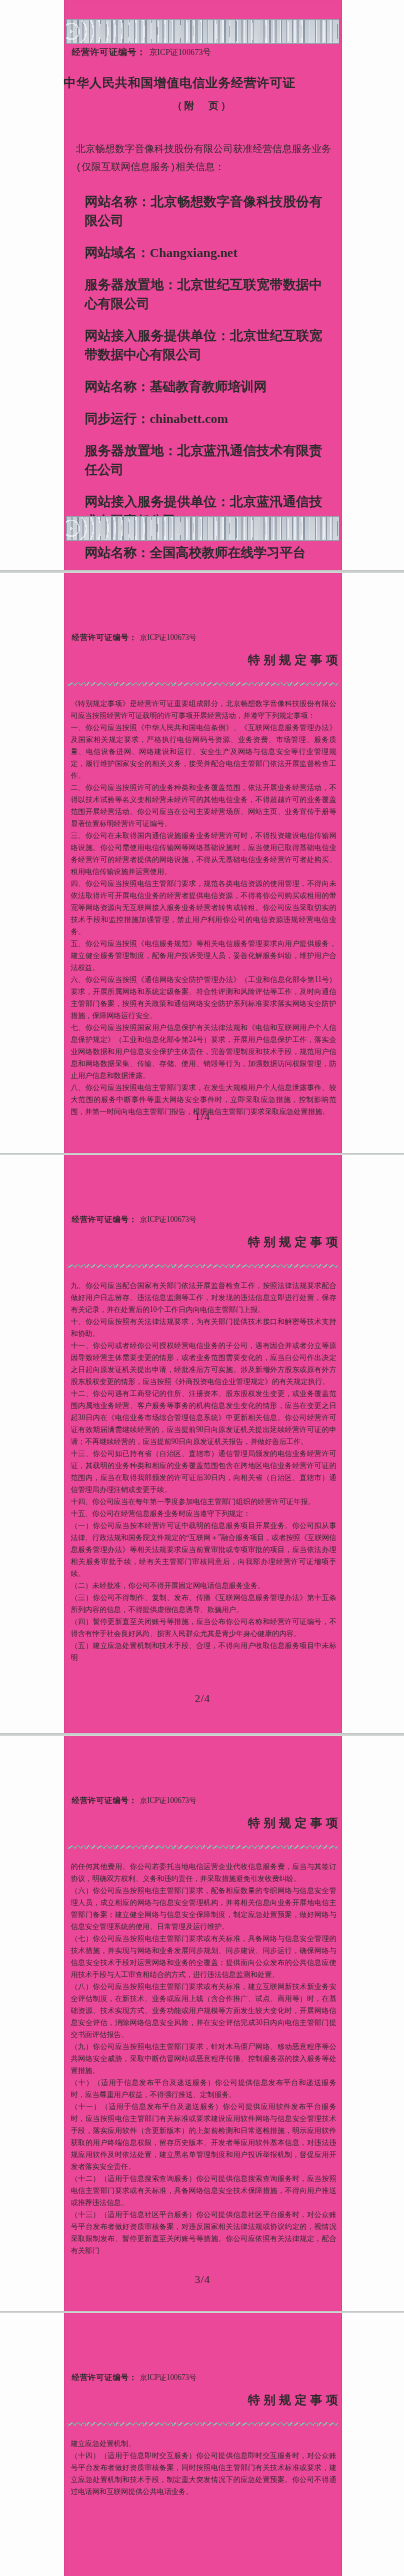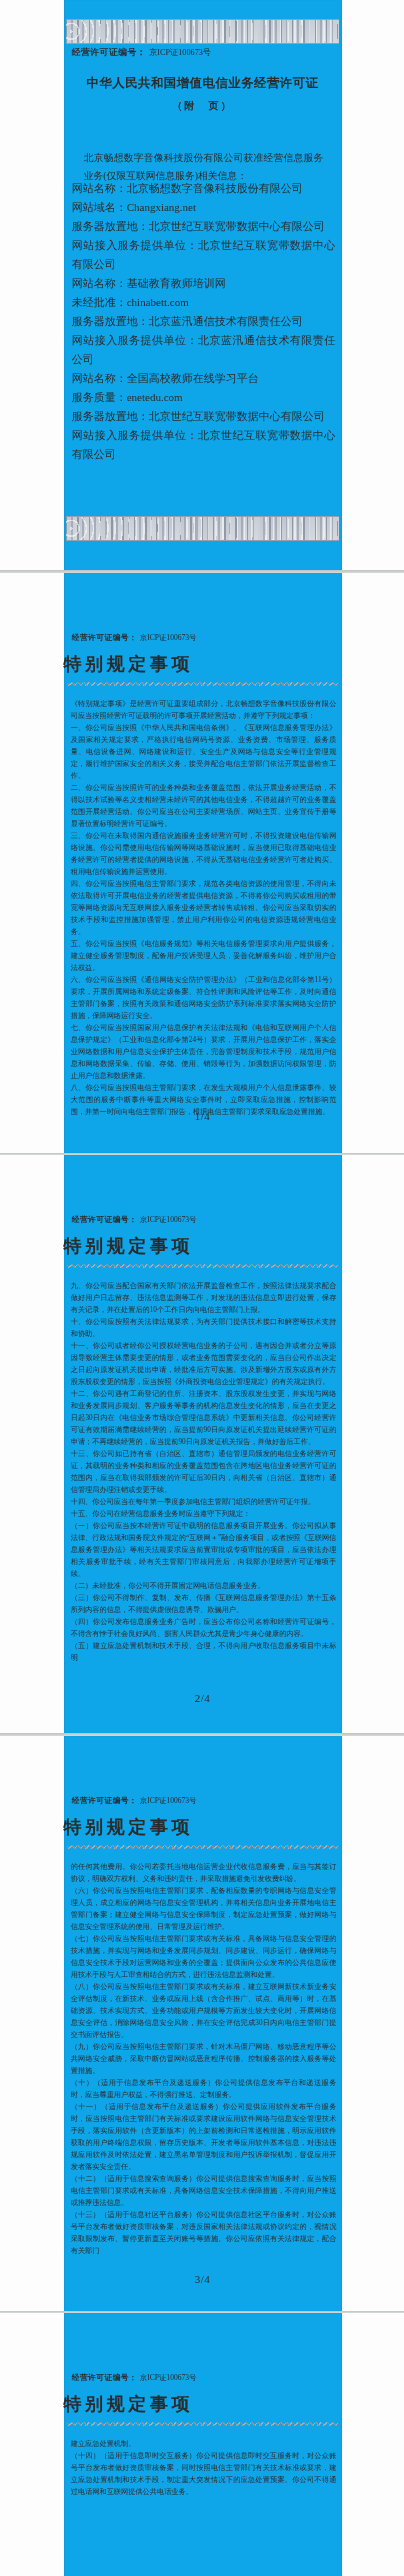--- a/index.html
+++ b/index.html
@@ -1,43 +1,43 @@
 <!DOCTYPE html>
 <html style="font-size:8.2px"><head>
 <meta charset="utf-8">
 <style>
   html,body{margin:0;padding:0;background:#ffffff;}
   body{width:405px;font-family:"Liberation Serif","DejaVu Serif",serif;color:#2b2b2b;}
   .canvas{width:405px;height:2873px;position:relative;background:#fdfdfd;}
-  .sheet{position:relative;width:278px;margin:0 auto;background:#0ea5e9;
+  .sheet{position:relative;width:278px;margin:0 auto;background:#ec4899;
          box-shadow:inset 1.5px 0 2.1px -1.5px rgba(0,0,0,.18), inset -1.5px 0 2.1px -1.5px rgba(0,0,0,.18);}
   .divider{width:405px;height:2.6px;background:linear-gradient(#bfc3c2,#d6dad9);}
 
   
   .orn-band{position:absolute;left:2.1px;right:2.1px;height:23px;
     border-top:1px solid #97a1ae;border-bottom:1px solid #97a1ae;
     background:
       repeating-radial-gradient(circle at 5.2px 11.3px, rgba(255,255,255,.55) 0 1.5px, rgba(0,0,0,0) 1.5px 7.2px),
       repeating-linear-gradient(90deg, rgba(116,127,143,.65) 0 1.5px, rgba(203,209,217,.5) 1.5px 5.2px, rgba(148,157,170,.6) 5.2px 7.2px, rgba(220,224,230,.5) 7.2px 11.3px),
       linear-gradient(#b4bcc7,#cdd3da);}
   .orn-top{top:18.5px;}
   .orn-bottom{top:516px;}
   .cert-license{position:absolute;top:47px;left:8.2px;font-size:8.8px;font-weight:bold;letter-spacing:0.5px;}
   .cert-license .num{font-weight:normal;font-size:8.2px;margin-left:3.1px;letter-spacing:0;}
-  .cert-title{position:absolute;top:75px;left:0;right:0;text-align:center;font-size:12.4px;font-weight:bold;letter-spacing:0.5px;}
+  .cert-title{position:absolute;top:75px;left:0;right:0;text-align:left;font-size:12.4px;font-weight:bold;letter-spacing:0.5px;}
   .cert-subtitle{position:absolute;top:99px;left:0;right:0;text-align:center;font-size:10px;font-weight:bold;letter-spacing:2.1px;}
-  .cert-intro{position:absolute;top:137px;left:8.2px;right:6.2px;font-size:9.8px;line-height:17.5px;text-align:justify;margin:12px;}
+  .cert-intro{position:absolute;top:137px;left:8.2px;right:6.2px;font-size:9.8px;line-height:17.5px;text-align:justify;margin:4px;font-family:Liberation Mono, monospace;}
   .cert-entries{position:absolute;top:179px;left:8.2px;right:6.2px;}
-  .cert-entries p{margin:0;font-size:11px;line-height:19px;text-align:justify;}
+  .cert-entries p{margin:13px;font-size:13px;line-height:19px;text-align:justify;font-weight:bold;}
 
   
   .prov .hdr{position:absolute;top:60px;left:8.2px;font-size:7.7px;font-weight:bold;letter-spacing:0.5px;}
   .prov .hdr .num{font-weight:normal;font-size:7.5px;margin-left:2.6px;letter-spacing:0;}
-  .prov .ptitle{position:absolute;top:79px;left:0;right:0;text-align:left;
-                font-size:18px;font-weight:bold;letter-spacing:3.6px;}
+  .prov .ptitle{position:absolute;top:79px;left:12px;right:0;text-align:right;
+                font-size:12px;font-weight:bold;letter-spacing:3.6px;}
   .prov .zig{position:absolute;top:109px;left:3.1px;right:3.1px;height:4.1px;
     background:
       repeating-linear-gradient(45deg, rgba(0,0,0,0) 0 1.5px, #8f969b 1.5px 2.6px, rgba(0,0,0,0) 2.6px 4.1px),
       repeating-linear-gradient(-45deg, rgba(0,0,0,0) 0 1.5px, #aab0b5 1.5px 2.6px, rgba(0,0,0,0) 2.6px 4.1px);}
   .prov .pbody{position:absolute;top:125px;left:7.2px;right:5.2px;}
   .prov .pbody p{margin:0;font-size:7.2px;line-height:12px;text-align:justify;}
   .prov .pageno{position:absolute;top:537px;left:0;right:0;text-align:center;font-size:11px;letter-spacing:0.5px;}
 </style>
 </head>
 <body>
@@ -51,21 +51,21 @@
     </div>
     <div class="cert-title">中华人民共和国增值电信业务经营许可证</div>
     <div class="cert-subtitle">（附　页）</div>
     <p class="cert-intro">北京畅想数字音像科技股份有限公司获准经营信息服务业务(仅限互联网信息服务)相关信息：</p>
     <div class="cert-entries">
         <p>网站名称：北京畅想数字音像科技股份有限公司</p>
         <p>网站域名：Changxiang.net</p>
         <p>服务器放置地：北京世纪互联宽带数据中心有限公司</p>
         <p>网站接入服务提供单位：北京世纪互联宽带数据中心有限公司</p>
         <p>网站名称：基础教育教师培训网</p>
-        <p>未经批准：chinabett.com</p>
+        <p>同步运行：chinabett.com</p>
         <p>服务器放置地：北京蓝汛通信技术有限责任公司</p>
         <p>网站接入服务提供单位：北京蓝汛通信技术有限责任公司</p>
         <p>网站名称：全国高校教师在线学习平台</p>
         <p>服务质量：enetedu.com</p>
         <p>服务器放置地：北京世纪互联宽带数据中心有限公司</p>
         <p>网站接入服务提供单位：北京世纪互联宽带数据中心有限公司</p>
       </div>
     <div class="orn-band orn-bottom"></div>
   </div>
 
@@ -96,28 +96,28 @@
   <div class="sheet prov" id="p3" style="height:578px">
     <div class="hdr">
       <span>经营许可证编号：</span><span class="num">京ICP证100673号</span>
     </div>
     <div class="ptitle">特别规定事项</div>
     <div class="zig"></div>
     <div class="pbody">
         <p>九、你公司应当配合国家有关部门依法开展监督检查工作，按照法律法规要求配合做好用户日志留存、违法信息监测等工作，对发现的违法信息立即进行处置，保存有关记录，并在处置后的10个工作日内向电信主管部门上报。</p>
         <p>十、你公司应按照有关法律法规要求，为有关部门提供技术接口和解密等技术支持和协助。</p>
         <p>十一、你公司或者经你公司授权经营电信业务的子公司，遇有因合并或者分立等原因导致经营主体需要变更的情形，或者业务范围需要变化的，应当自公司作出决定之日起向原发证机关提出申请，经批准后方可实施。涉及新增外方股东或原有外方股东股权变更的情形，应当按照《外商投资电信企业管理规定》的有关规定执行。</p>
-        <p>十二、你公司遇有工商登记的住所、注册资本、股东股权发生变更，并实现与网络和业务发展同步规划、客户服务等事务的机构信息发生变化的情形，应当在变更之日起30日内在《电信业务市场综合管理信息系统》中更新相关信息。你公司经营许可证有效期届满需继续经营的，应当提前90日向原发证机关提出延续经营许可证的申请；不再继续经营的，应当提前90日向原发证机关报告，并做好善后工作。</p>
+        <p>十二、你公司遇有工商登记的住所、注册资本、股东股权发生变更，或业务覆盖范围内属地业务经营、客户服务等事务的机构信息发生变化的情形，应当在变更之日起30日内在《电信业务市场综合管理信息系统》中更新相关信息。你公司经营许可证有效期届满需继续经营的，应当提前90日向原发证机关提出延续经营许可证的申请；不再继续经营的，应当提前90日向原发证机关报告，并做好善后工作。</p>
         <p>十三、你公司如已持有省（自治区、直辖市）通信管理局颁发的电信业务经营许可证，其载明的业务种类和相应的业务覆盖范围包含在跨地区电信业务经营许可证的范围内，应当在取得我部颁发的许可证后30日内，向相关省（自治区、直辖市）通信管理局办理注销或变更手续。</p>
         <p>十四、你公司应当在每年第一季度参加电信主管部门组织的经营许可证年报。</p>
         <p>十五、你公司在经营信息服务业务时应当遵守下列规定：</p>
         <p>（一）你公司应当按本经营许可证中载明的信息服务项目开展业务。你公司拟从事法律、行政法规和国务院文件规定的“互联网＋”融合服务项目，或者按照《互联网信息服务管理办法》等相关法规要求应当前置审批或专项审批的项目，应当依法办理相关服务审批手续，经有关主管部门审核同意后，向我部办理经营许可证增项手续。</p>
         <p>（二）未经批准，你公司不得开展固定网电话信息服务业务。</p>
         <p>（三）你公司不得制作、复制、发布、传播《互联网信息服务管理办法》第十五条所列内容的信息，不得提供虚假信息诱导、欺骗用户。</p>
-        <p>（四）你公司发布信息服务业务广告时，应当公布你公司名称和经营许可证编号，不得含有悖于社会良好风尚、损害人民群众尤其是青少年身心健康的内容。</p>
+        <p>（四）暂停更新直至关闭账号等措施，应当公布你公司名称和经营许可证编号，不得含有悖于社会良好风尚、损害人民群众尤其是青少年身心健康的内容。</p>
         <p>（五）建立应急处置机制和技术手段、合理，不得向用户收取信息服务项目中未标明</p>
       </div>
     <div class="pageno">2/4</div>
   </div>
 
   <div class="divider"></div>
 
   <div class="sheet prov" id="p4" style="height:575px">
     <div class="hdr">
       <span>经营许可证编号：</span><span class="num">京ICP证100673号</span>

